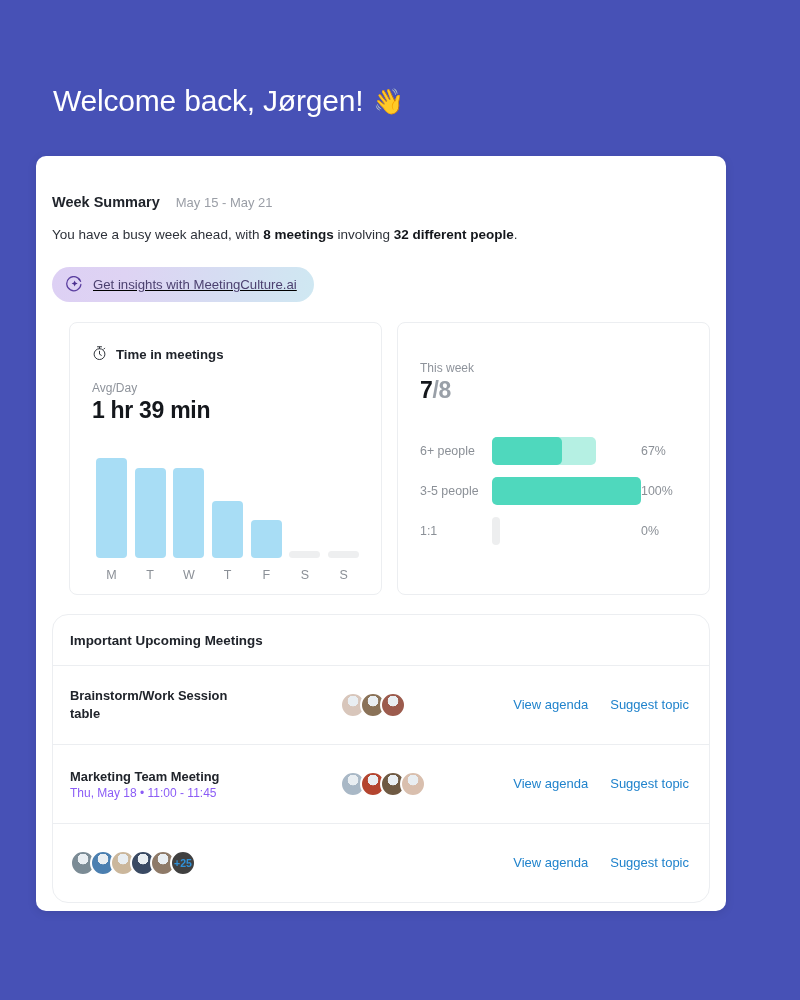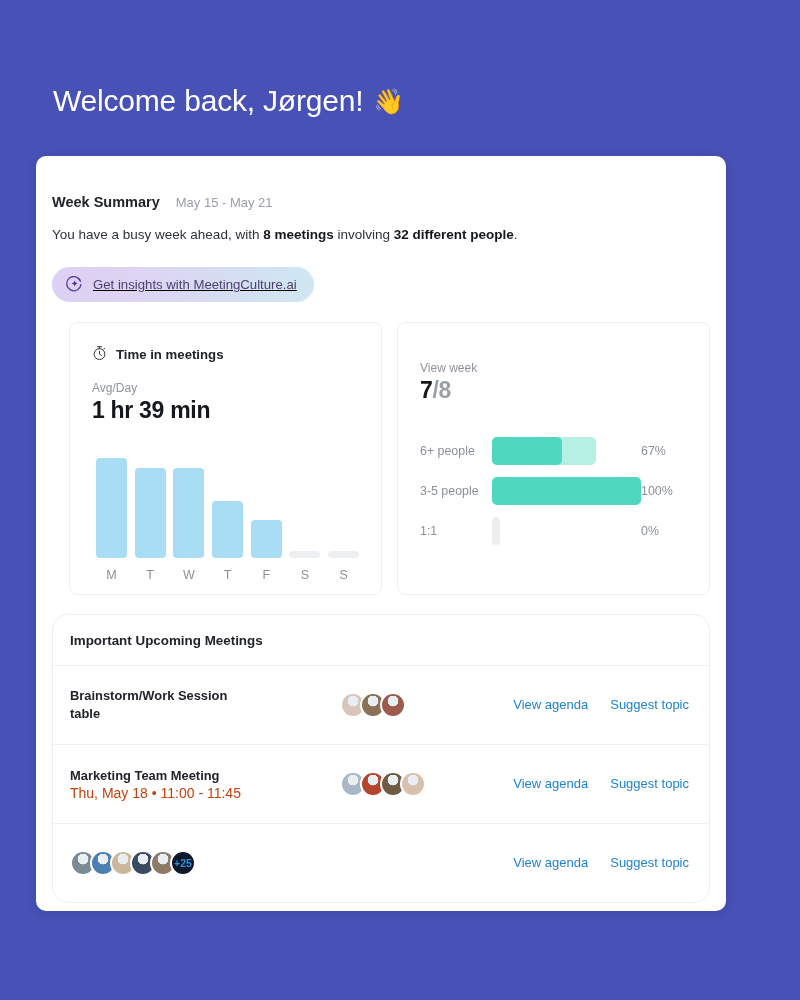--- a/index.html
+++ b/index.html
@@ -226,43 +226,43 @@
     height: 79px;
   }
   .meeting-info { width: 278px; }
   .meeting-name {
     font-size: 12.9px;
     font-weight: 700;
     color: #20242b;
     line-height: 1.35;
   }
   .meeting-time {
-    font-size: 14px;
-    color: #c2410c;
+    font-size: 12px;
+    color: #8b5cf6;
     margin-top: 1px;
   }
   .avatars {
     display: flex;
     align-items: center;
     width: 178px;
   }
   .av {
     width: 26px; height: 26px;
     border-radius: 50%;
     margin-left: -6px;
     border: 2px solid #fff;
     background-size: cover;
     flex: 0 0 auto;
   }
   .av:first-child { margin-left: 0; }
   .av-more {
     width: 26px; height: 26px;
     border-radius: 50%;
     margin-left: -6px;
-    background: #0f172a;
+    background: #404040;
     color: #2E90D8;
     font-size: 10.5px;
     font-weight: 600;
     display: flex;
     align-items: center;
     justify-content: center;
     border: 2px solid #fff;
     flex: 0 0 auto;
   }
   .meeting-actions {
@@ -366,21 +366,21 @@
           <div class="bar-col">
             <div class="bar-col-inner">
               <div class="bar empty" style="height: 7px;"></div>
               <span class="bar-label">S</span>
             </div>
           </div>
         </div>
     </div>
 
     <div class="stat-card">
-      <div class="stat-meta">View week</div>
+      <div class="stat-meta">This week</div>
       <div class="stat-value">
         <span>7</span><span class="muted">/8</span>
       </div>
       <div class="agenda-list">
           <div class="agenda-row">
             <div class="agenda-label">6+ people</div>
             <div class="agenda-track">
               <div class="agenda-fill ghost" style="width: 70%;"></div>
               <div class="agenda-fill solid" style="width: 46.9%;"></div>
             </div>

